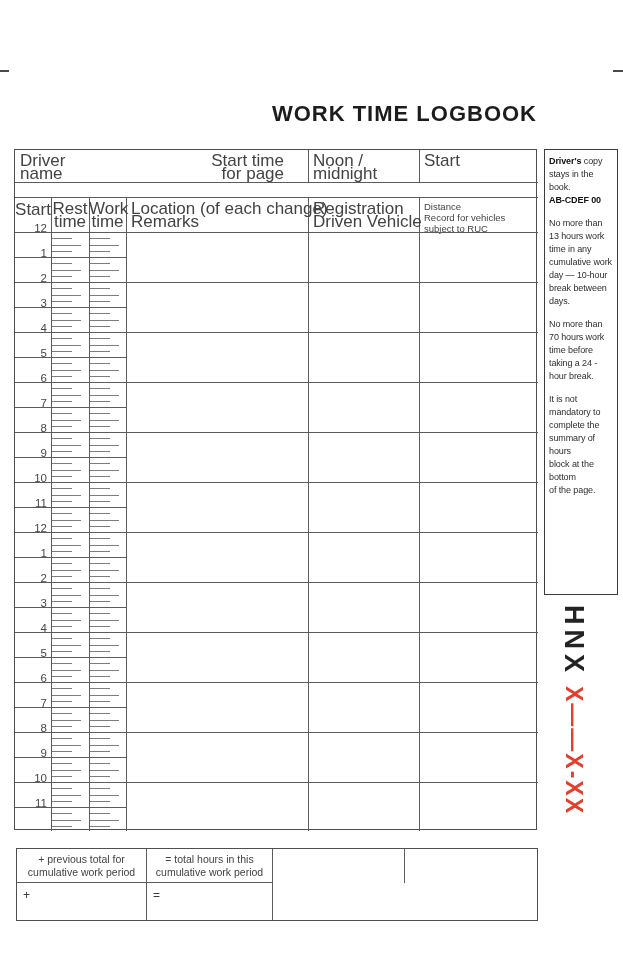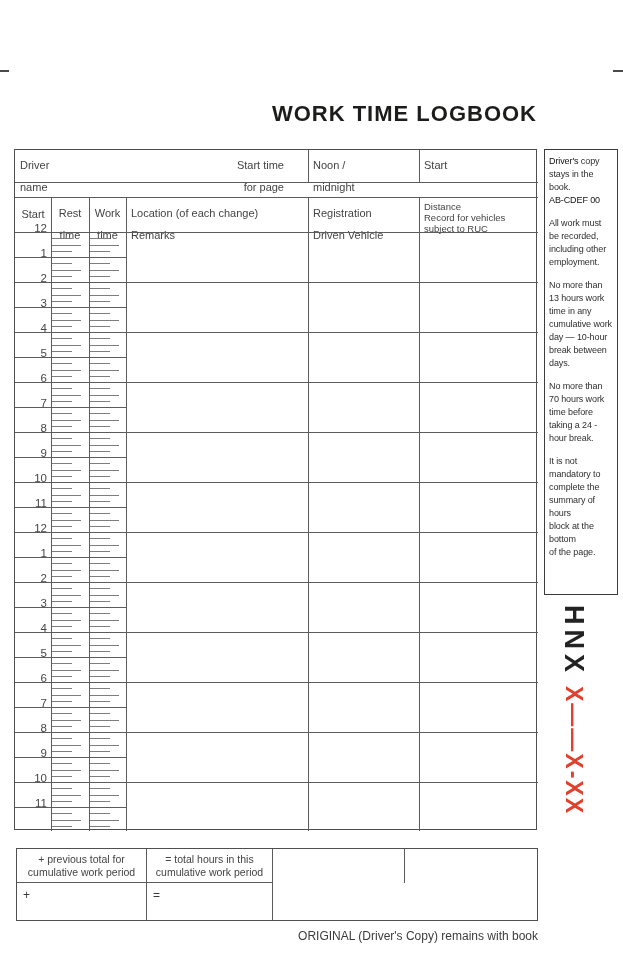--- a/index.html
+++ b/index.html
@@ -16,42 +16,42 @@
     position:absolute; top:101px; right:86px; font-size:22px; font-weight:bold;
     letter-spacing:1px; color:#1c1c1b;
   }
   
   .form-table {
     position:absolute; left:14px; top:149px; width:523px; height:681px;
     border:1.5px solid #4f4f4f;
   }
   .hline { position:absolute; left:0; height:1px; background:#5c5c5c; }
   .vline { position:absolute; width:1px; background:#5c5c5c; }
-  .lbl { position:absolute; font-size:11px; line-height:22px; color:#434343; }
+  .lbl { position:absolute; font-size:17px; line-height:13px; color:#434343; }
   .lbl-sm { font-size:9.5px; line-height:11px; }
   .r { text-align:right; }
   .c { text-align:center; }
   
   .hour-grid { position:absolute; left:0; top:82px; width:523px; height:600px; }
   .hour-line { position:absolute; left:0; height:1px; background:#5c5c5c; }
   .hour-label {
     position:absolute; width:20px; text-align:right; font-size:11.5px;
     color:#474747; line-height:12px;
   }
   .tick { position:absolute; height:1px; background:#7d7d7d; }
   
   .sidebar {
     position:absolute; left:544px; top:149px; width:74px; height:446px;
     border:1.5px solid #3c3c3c; padding:5px 4px; overflow:hidden;
   }
   .sidebar p {
     font-size:9px; line-height:13px; color:#2e2e2e; margin-bottom:10px;
     white-space:pre-line; letter-spacing:-0.1px;
   }
-  .sidebar .b { font-weight:normal; color:#111; }
+  .sidebar .b { font-weight:bold; color:#111; }
   
   .stamp-black {
     position:absolute; left:589px; top:605px; transform:rotate(90deg);
     transform-origin:left top; font-size:27px; font-weight:bold; color:#232323;
     letter-spacing:5px; white-space:nowrap;
   }
   .stamp-red {
     position:absolute; left:587px; top:686px; transform:rotate(90deg);
     transform-origin:left top; font-size:23px; font-weight:bold;
     color:var(--red,#e0402d); letter-spacing:2px; white-space:nowrap;
@@ -311,24 +311,20 @@
         <div class="tick" style="left: 75px; top: 587.5px; width: 29px;"></div>
         <div class="tick" style="left: 75px; top: 594px; width: 20px;"></div>
       </div>
   </div>
 
   <div class="sidebar">
       <p><span class="b">Driver's</span><span> copy
 stays in the
 book.
 </span><span class="b">AB-CDEF 00</span></p>
-      <p><span>All work must
-be recorded,
-including other
-employment.</span></p>
       <p><span>No more than
 13 hours work
 time in any
 cumulative work
 day — 10-hour
 break between
 days.</span></p>
       <p><span>No more than
 70 hours work
 time before
@@ -349,14 +345,13 @@
     <div class="hd">+ previous total for
 cumulative work period</div>
     <div class="hd">= total hours in this
 cumulative work period</div>
     <div class="bd"></div>
     <div class="bd"></div>
     <div class="bd">+</div>
     <div class="bd">=</div>
   </div>
 
-  <div class="footer">ORIGINAL (Driver's Copy) remains with book</div>
 </div>
 
 </body></html>

